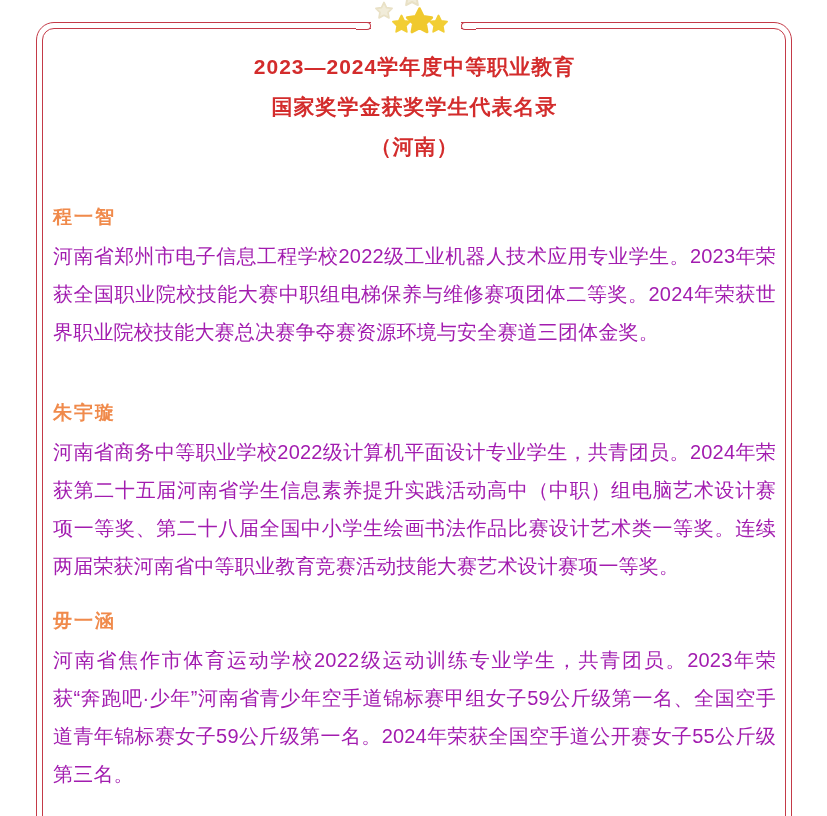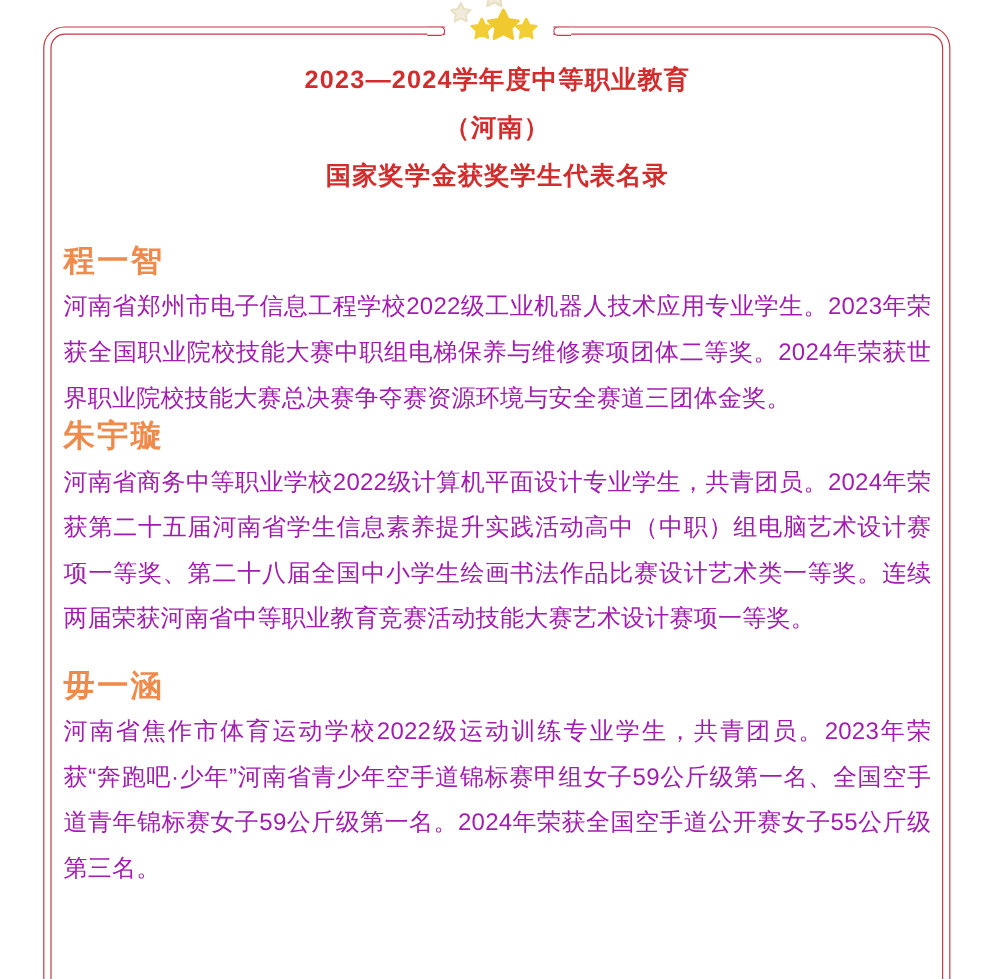--- a/index.html
+++ b/index.html
@@ -68,28 +68,28 @@
     margin: 47px 0 0 0;
     text-align: center;
     color: #D32C2C;
     font-size: 21px;
     font-weight: bold;
     line-height: 40px;
     letter-spacing: 1px;
   }
   .student-name {
     color: #F08A4B;
-    font-size: 26px;
+    font-size: 19px;
     font-weight: bold;
     letter-spacing: 2px;
     line-height: 24px;
     margin: 0;
   }
   .student:nth-of-type(1) .student-name { margin-top: 38px; }
-  .student:nth-of-type(2) .student-name { }
+  .student:nth-of-type(2) .student-name { margin-top: 50px; }
   .student:nth-of-type(3) .student-name { margin-top: 24px; }
   .student-bio {
     margin: 8px 0 0 0;
     font-size: 20px;
     line-height: 38px;
     color: #a21caf;
     text-align: justify;
     letter-spacing: 0.2px;
   }
 </style>
@@ -113,22 +113,22 @@
     <use href="#star" transform="translate(32,-3) scale(1.0)" fill="#F1ECD9" stroke="#E9E1C6" stroke-width="2" stroke-linejoin="round"></use>
     <use href="#star" transform="translate(22.5,25.5) scale(0.9)" fill="#F2CE35" stroke="#F2CE35" stroke-width="2" stroke-linejoin="round"></use>
     <use href="#star" transform="translate(59.5,25.5) scale(0.9)" fill="#F2CE35" stroke="#F2CE35" stroke-width="2" stroke-linejoin="round"></use>
     <use href="#star" transform="translate(36.5,18.5) scale(1.3)" fill="#F0C92E" stroke="#F0C92E" stroke-width="2" stroke-linejoin="round"></use>
   </svg>
 
   <div class="content">
 
     <h1 class="doc-title">
       <div>2023—2024学年度中等职业教育</div>
+      <div>国家奖学金获奖学生代表名录</div>
       <div>（河南）</div>
-      <div>国家奖学金获奖学生代表名录</div>
     </h1>
 
     <section class="student">
       <h2 class="student-name">程一智</h2>
       <p class="student-bio">河南省郑州市电子信息工程学校2022级工业机器人技术应用专业学生。2023年荣获全国职业院校技能大赛中职组电梯保养与维修赛项团体二等奖。2024年荣获世界职业院校技能大赛总决赛争夺赛资源环境与安全赛道三团体金奖。</p>
     </section>
 
     <section class="student">
       <h2 class="student-name">朱宇璇</h2>
       <p class="student-bio">河南省商务中等职业学校2022级计算机平面设计专业学生，共青团员。2024年荣获第二十五届河南省学生信息素养提升实践活动高中（中职）组电脑艺术设计赛项一等奖、第二十八届全国中小学生绘画书法作品比赛设计艺术类一等奖。连续两届荣获河南省中等职业教育竞赛活动技能大赛艺术设计赛项一等奖。</p>

